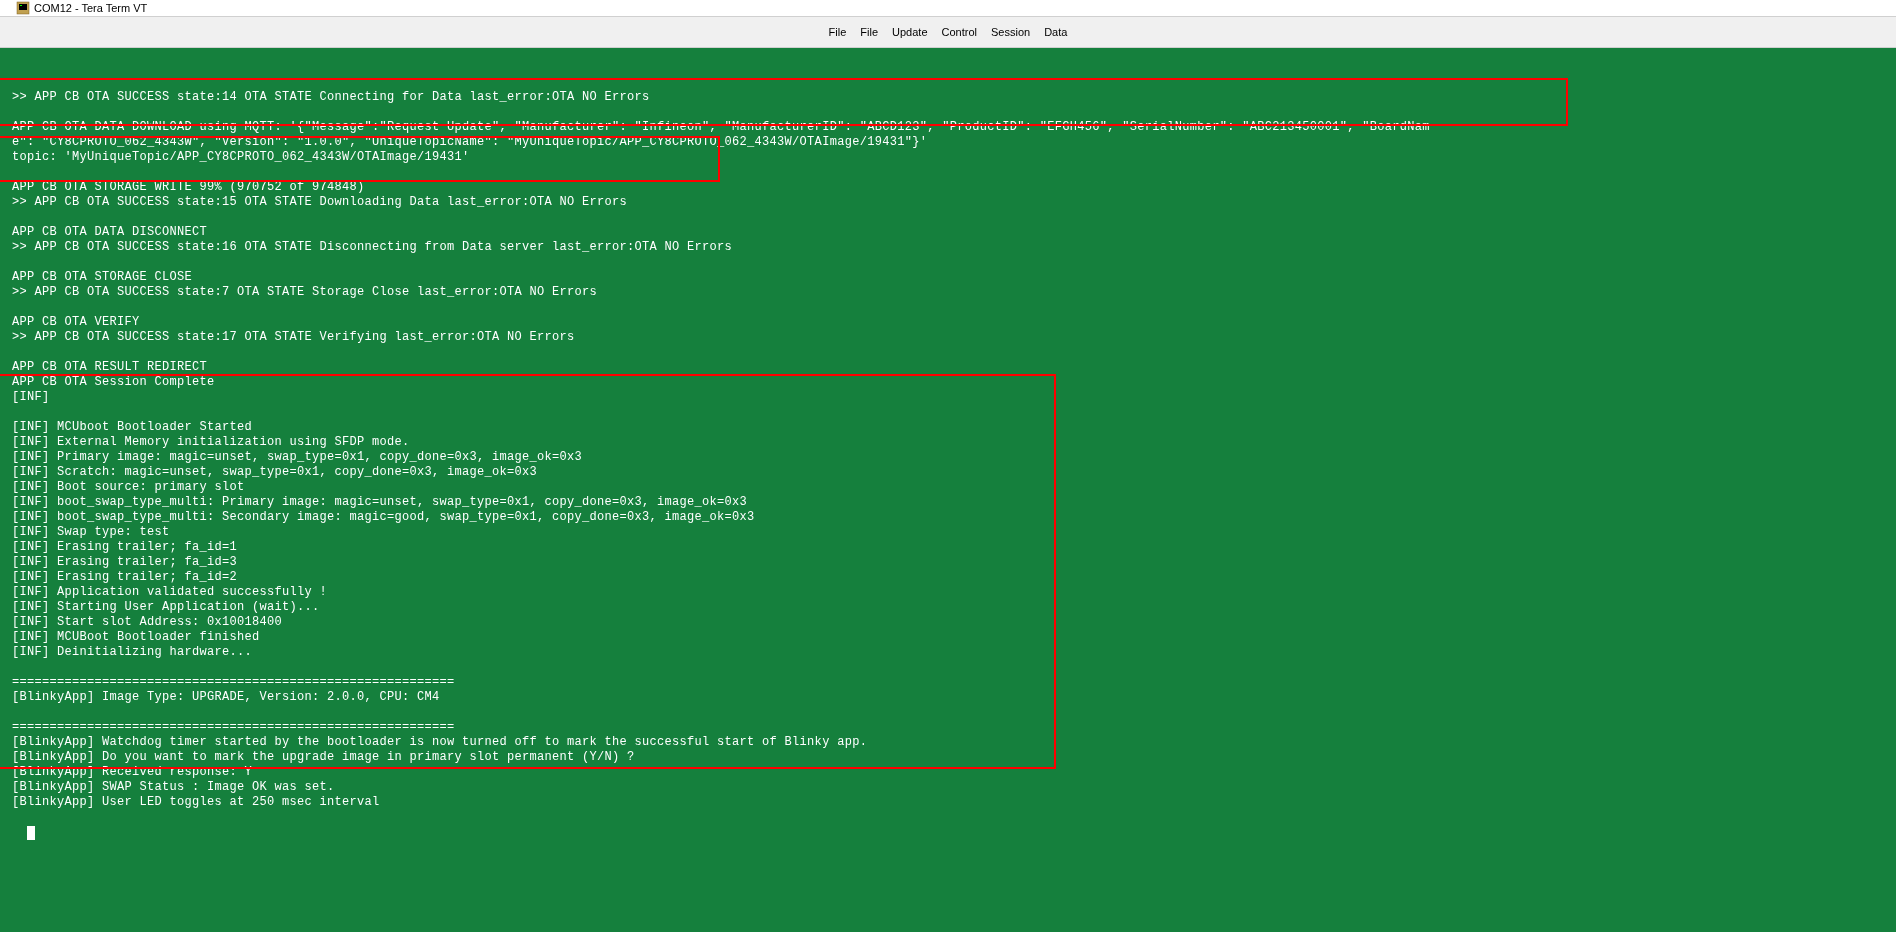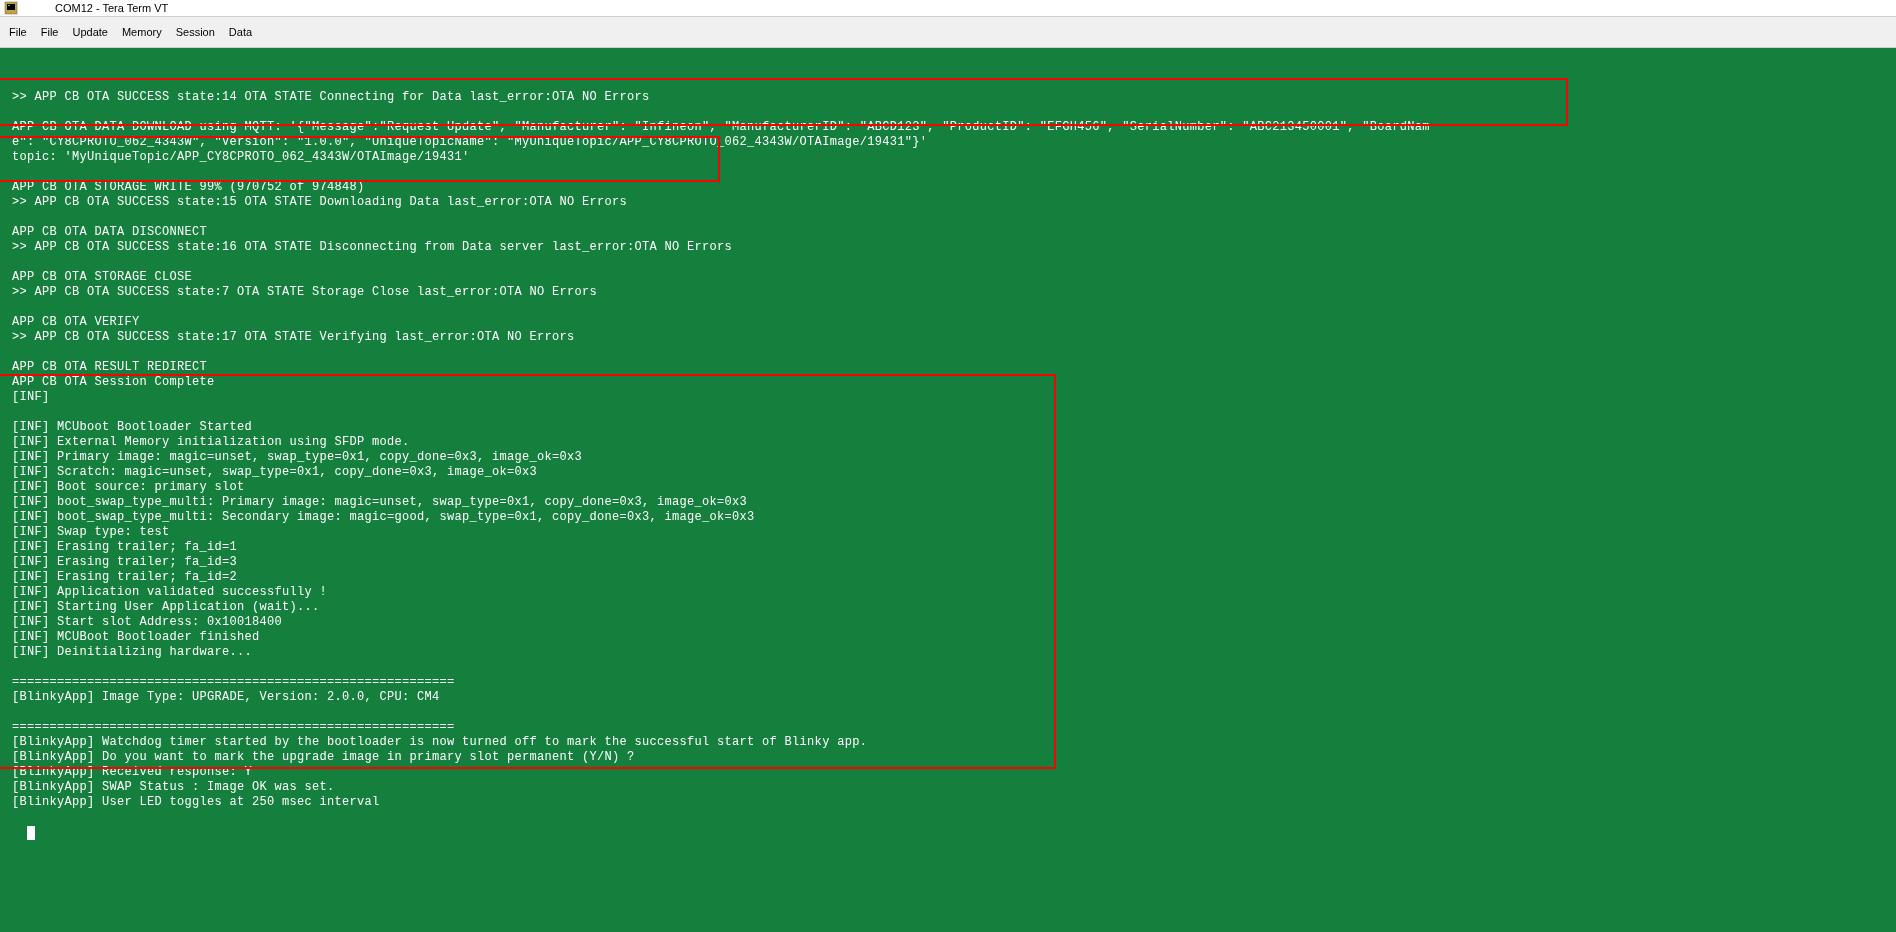--- a/index.html
+++ b/index.html
@@ -13,43 +13,43 @@
       width: 1896px;
       height: 932px;
       overflow: hidden;
     }
     .title-bar {
       background: #ffffff;
       border-bottom: 1px solid #d0d0d0;
       height: 17px;
       display: flex;
       align-items: center;
-      padding: 0 4px;
+      padding: 0 16px;
       font-size: 11px;
-      gap: 33px;
     }
     .title-bar-icon {
       width: 14px;
       height: 14px;
       margin-right: 4px;
       display: inline-flex;
       align-items: center;
       justify-content: center;
     }
     .title-bar-text {
       color: #000;
     }
     .menu-bar {
       background: #f0f0f0;
       border-bottom: 1px solid #d0d0d0;
       height: 17px;
       display: flex;
       align-items: center;
       padding: 15px 2px;
       font-size: 11px;
+      justify-content: center;
     }
     .menu-item {
       padding: 1px 7px;
       color: #000;
       cursor: pointer;
     }
     .terminal {
       background: #15803d;
       color: #ffffff;
       font-family: "Consolas", "Courier New", monospace;
@@ -108,21 +108,21 @@
       <rect x="4" y="4" width="2" height="1" fill="#0f0"></rect>
     </svg>
   </span>
   <span class="title-bar-text">COM12 - Tera Term VT</span>
 </div>
 
 <div class="menu-bar">
   <span class="menu-item">File</span>
   <span class="menu-item">File</span>
   <span class="menu-item">Update</span>
-  <span class="menu-item">Memory</span>
+  <span class="menu-item">Control</span>
   <span class="menu-item">Session</span>
   <span class="menu-item">Data</span>
 </div>
 
 <div class="terminal">
   <div id="terminal-lines"><span class="terminal-line">&gt;&gt; APP CB OTA SUCCESS state:14 OTA STATE Connecting for Data last_error:OTA NO Errors</span><span class="terminal-line"></span><span class="terminal-line">APP CB OTA DATA DOWNLOAD using MQTT: '{"Message":"Request Update", "Manufacturer": "Infineon", "ManufacturerID": "ABCD123", "ProductID": "EFGH456", "SerialNumber": "ABC213450001", "BoardNam</span><span class="terminal-line">e": "CY8CPROTO_062_4343W", "Version": "1.0.0", "UniqueTopicName": "MyUniqueTopic/APP_CY8CPROTO_062_4343W/OTAImage/19431"}'</span><span class="terminal-line">topic: 'MyUniqueTopic/APP_CY8CPROTO_062_4343W/OTAImage/19431'</span><span class="terminal-line"></span><span class="terminal-line">APP CB OTA STORAGE WRITE 99% (970752 of 974848)</span><span class="terminal-line">&gt;&gt; APP CB OTA SUCCESS state:15 OTA STATE Downloading Data last_error:OTA NO Errors</span><span class="terminal-line"></span><span class="terminal-line">APP CB OTA DATA DISCONNECT</span><span class="terminal-line">&gt;&gt; APP CB OTA SUCCESS state:16 OTA STATE Disconnecting from Data server last_error:OTA NO Errors</span><span class="terminal-line"></span><span class="terminal-line">APP CB OTA STORAGE CLOSE</span><span class="terminal-line">&gt;&gt; APP CB OTA SUCCESS state:7 OTA STATE Storage Close last_error:OTA NO Errors</span><span class="terminal-line"></span><span class="terminal-line">APP CB OTA VERIFY</span><span class="terminal-line">&gt;&gt; APP CB OTA SUCCESS state:17 OTA STATE Verifying last_error:OTA NO Errors</span><span class="terminal-line"></span><span class="terminal-line">APP CB OTA RESULT REDIRECT</span><span class="terminal-line">APP CB OTA Session Complete</span><span class="terminal-line">[INF]</span><span class="terminal-line"></span><span class="terminal-line">[INF] MCUboot Bootloader Started</span><span class="terminal-line">[INF] External Memory initialization using SFDP mode.</span><span class="terminal-line">[INF] Primary image: magic=unset, swap_type=0x1, copy_done=0x3, image_ok=0x3</span><span class="terminal-line">[INF] Scratch: magic=unset, swap_type=0x1, copy_done=0x3, image_ok=0x3</span><span class="terminal-line">[INF] Boot source: primary slot</span><span class="terminal-line">[INF] boot_swap_type_multi: Primary image: magic=unset, swap_type=0x1, copy_done=0x3, image_ok=0x3</span><span class="terminal-line">[INF] boot_swap_type_multi: Secondary image: magic=good, swap_type=0x1, copy_done=0x3, image_ok=0x3</span><span class="terminal-line">[INF] Swap type: test</span><span class="terminal-line">[INF] Erasing trailer; fa_id=1</span><span class="terminal-line">[INF] Erasing trailer; fa_id=3</span><span class="terminal-line">[INF] Erasing trailer; fa_id=2</span><span class="terminal-line">[INF] Application validated successfully !</span><span class="terminal-line">[INF] Starting User Application (wait)...</span><span class="terminal-line">[INF] Start slot Address: 0x10018400</span><span class="terminal-line">[INF] MCUBoot Bootloader finished</span><span class="terminal-line">[INF] Deinitializing hardware...</span><span class="terminal-line"></span><span class="terminal-line">===========================================================</span><span class="terminal-line">[BlinkyApp] Image Type: UPGRADE, Version: 2.0.0, CPU: CM4</span><span class="terminal-line"></span><span class="terminal-line">===========================================================</span><span class="terminal-line">[BlinkyApp] Watchdog timer started by the bootloader is now turned off to mark the successful start of Blinky app.</span><span class="terminal-line">[BlinkyApp] Do you want to mark the upgrade image in primary slot permanent (Y/N) ?</span><span class="terminal-line">[BlinkyApp] Received response: Y</span><span class="terminal-line">[BlinkyApp] SWAP Status : Image OK was set.</span><span class="terminal-line">[BlinkyApp] User LED toggles at 250 msec interval</span></div>
   <span class="cursor-block"></span>
   <div class="highlight-box box1"></div>
   <div class="highlight-box box2"></div>
   <div class="highlight-box box3"></div>

